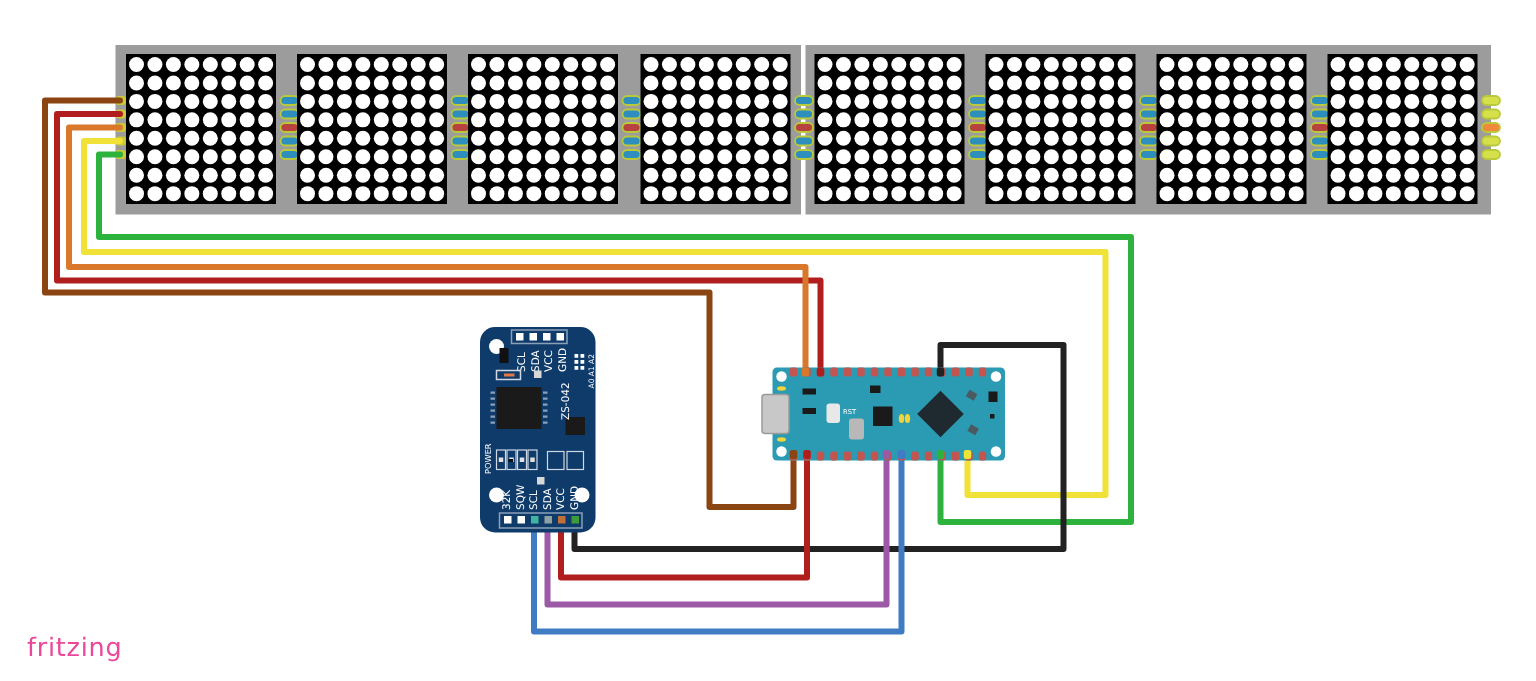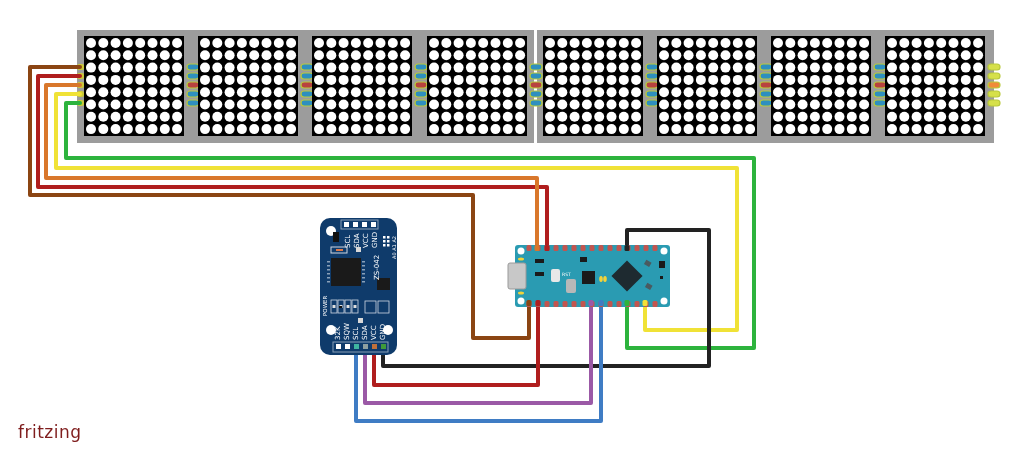--- a/index.html
+++ b/index.html
@@ -1,18 +1,18 @@
 <!DOCTYPE html>
 <html><head>
 <meta charset="utf-8">
 <style>
   html, body { margin:0; padding:0; background:#ffffff; }
   body { width:1024px; height:454px; position:relative; overflow:hidden; font-family:"DejaVu Sans", sans-serif; }
   #canvas { position:absolute; left:0; top:0; }
-  .brand { position:absolute; left:18px; top:422px; font-family:"DejaVu Sans", sans-serif; font-size:17px; color:#7f1d1d; letter-spacing:0.5px; }
+  .brand { position:absolute; left:18px; top:422px; font-family:"DejaVu Sans", sans-serif; font-size:17px; color:#ec4899; letter-spacing:0.5px; }
 </style>
 </head>
 <body>
 
 <svg id="canvas" width="1024" height="454" viewBox="0 0 1024 454">
   <g id="matrices">
       <rect x="77" y="30" width="457" height="113" fill="#9c9c9c"></rect>
       <rect x="537" y="30" width="457" height="113" fill="#9c9c9c"></rect>
       <g>
         <rect x="84" y="36" width="100" height="100" fill="#000000"></rect>

